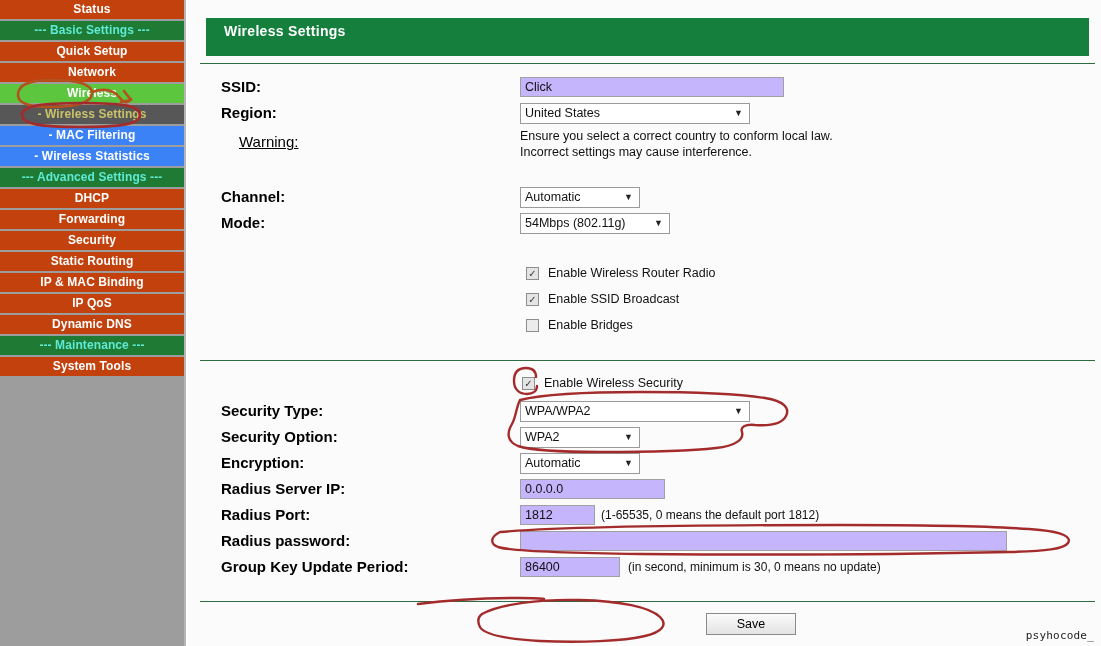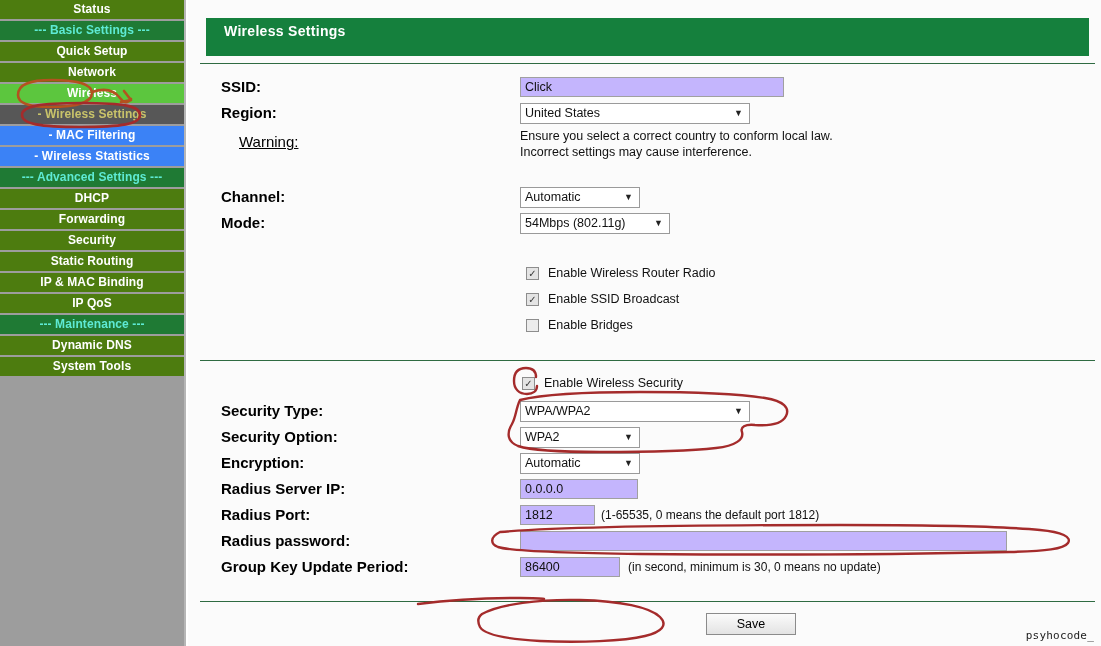--- a/index.html
+++ b/index.html
@@ -30,21 +30,21 @@
     left: 0; top: 0;
     width: 184px;
   }
   .menu-item {
     height: 19px;
     line-height: 19px;
     text-align: center;
     font-size: 12px;
     font-weight: bold;
     color: #ffffff;
-    background: #4d7c0f;
+    background: #c2410c;
     border-bottom: 2px solid #9d9d9d;
     box-sizing: content-box;
     letter-spacing: 0.1px;
     white-space: nowrap;
     overflow: hidden;
   }
   .menu-item.section {
     background: #1f7a34;
     color: #5eead4;
   }
@@ -248,22 +248,22 @@
       <div class="menu-item sub">- Wireless Settings</div>
       <div class="menu-item sub-plain">- MAC Filtering</div>
       <div class="menu-item sub-plain">- Wireless Statistics</div>
       <div class="menu-item section">--- Advanced Settings ---</div>
       <div class="menu-item">DHCP</div>
       <div class="menu-item">Forwarding</div>
       <div class="menu-item">Security</div>
       <div class="menu-item">Static Routing</div>
       <div class="menu-item">IP &amp; MAC Binding</div>
       <div class="menu-item">IP QoS</div>
+      <div class="menu-item">Dynamic DNS</div>
       <div class="menu-item section">--- Maintenance ---</div>
-      <div class="menu-item">Dynamic DNS</div>
       <div class="menu-item">System Tools</div>
     </div>
 </div>
 
 <div id="main">
 
   <div id="page-banner">
     <span class="banner-text">Wireless Settings</span>
   </div>
 
@@ -345,21 +345,21 @@
   <div class="row" style="top:452px; width:913px;">
     <span class="lbl bold" style="right:590px;">Encryption:</span>
     <div class="sel" style="width:120px;">
       <span>Automatic</span>
       <span class="arrow">▼</span>
     </div>
   </div>
 
   <div class="row" style="top:478px; width:913px;">
     <span class="lbl bold" style="right:590px;">Radius Server IP:</span>
-    <div class="fld" style="width:118px;">0.0.0.0</div>
+    <div class="fld" style="width:145px;">0.0.0.0</div>
   </div>
 
   <div class="row" style="top:504px; width:913px;">
     <span class="lbl bold" style="right:590px;">Radius Port:</span>
     <div class="fld" style="width:75px;">1812</div>
     <span class="hint" style="left:413px;">(1-65535, 0 means the default port 1812)</span>
   </div>
 
   <div class="row" style="top:530px; width:913px;">
     <span class="lbl bold" style="right:590px;">Radius password:</span>

